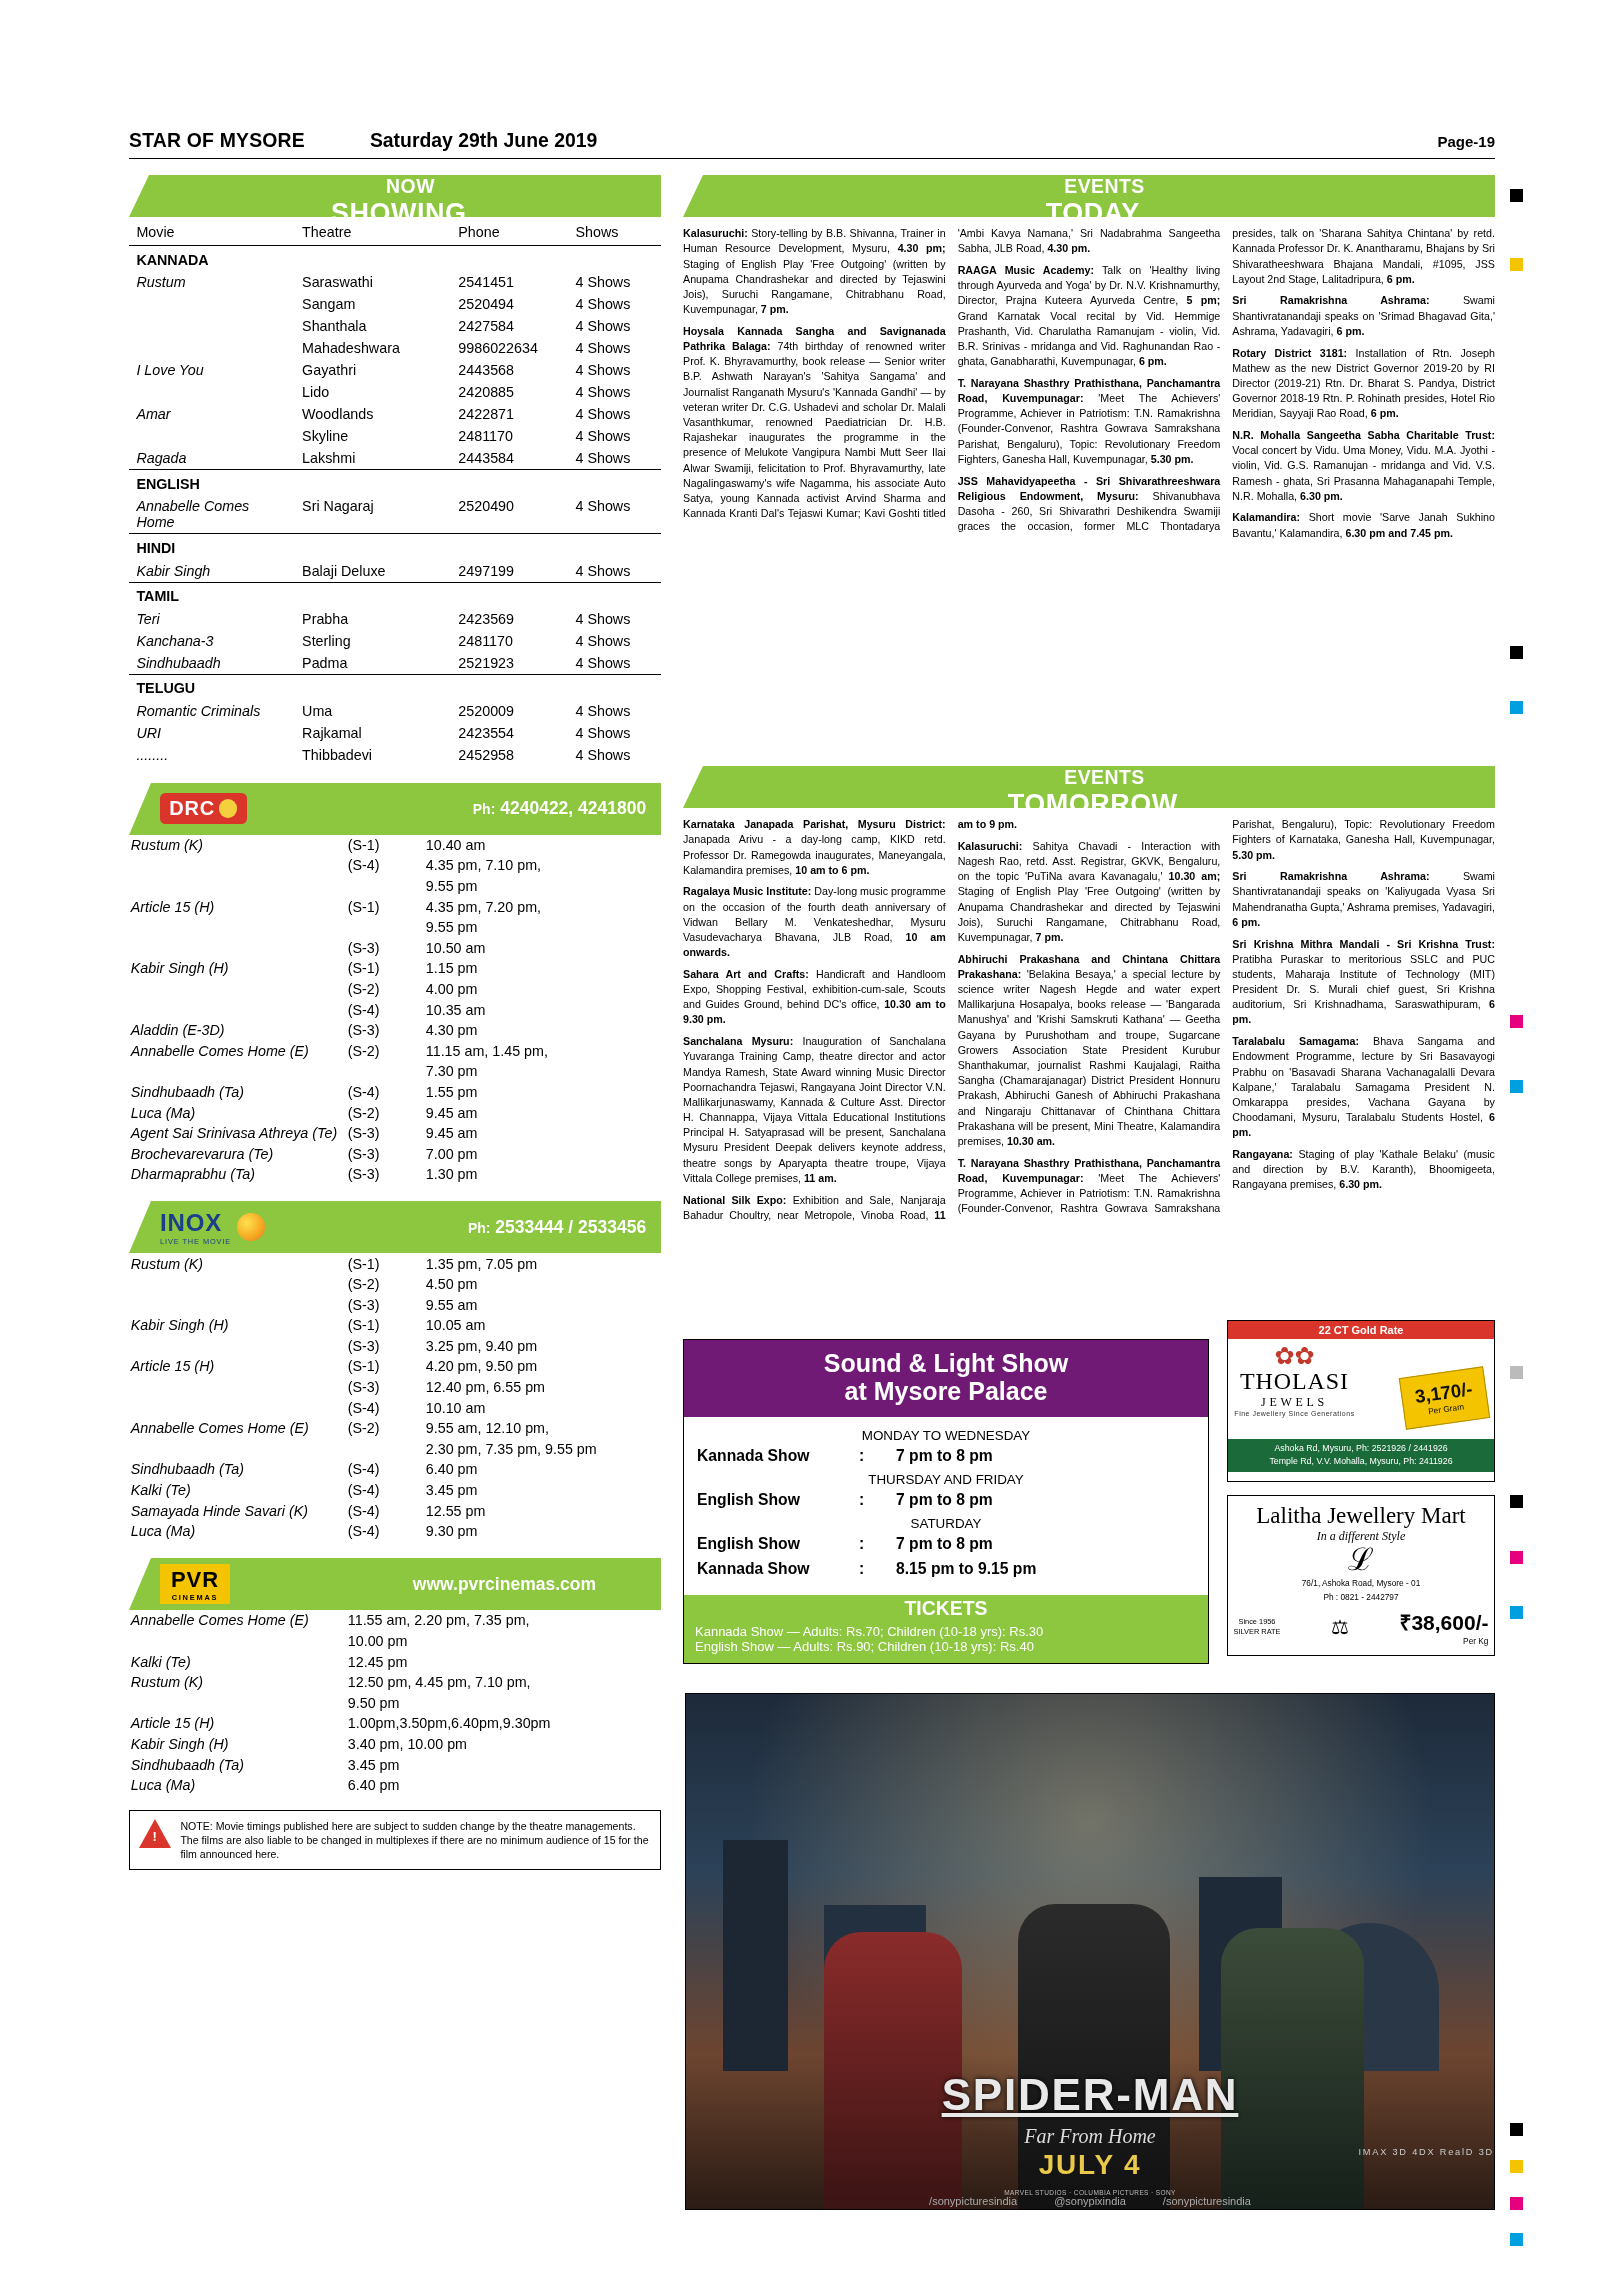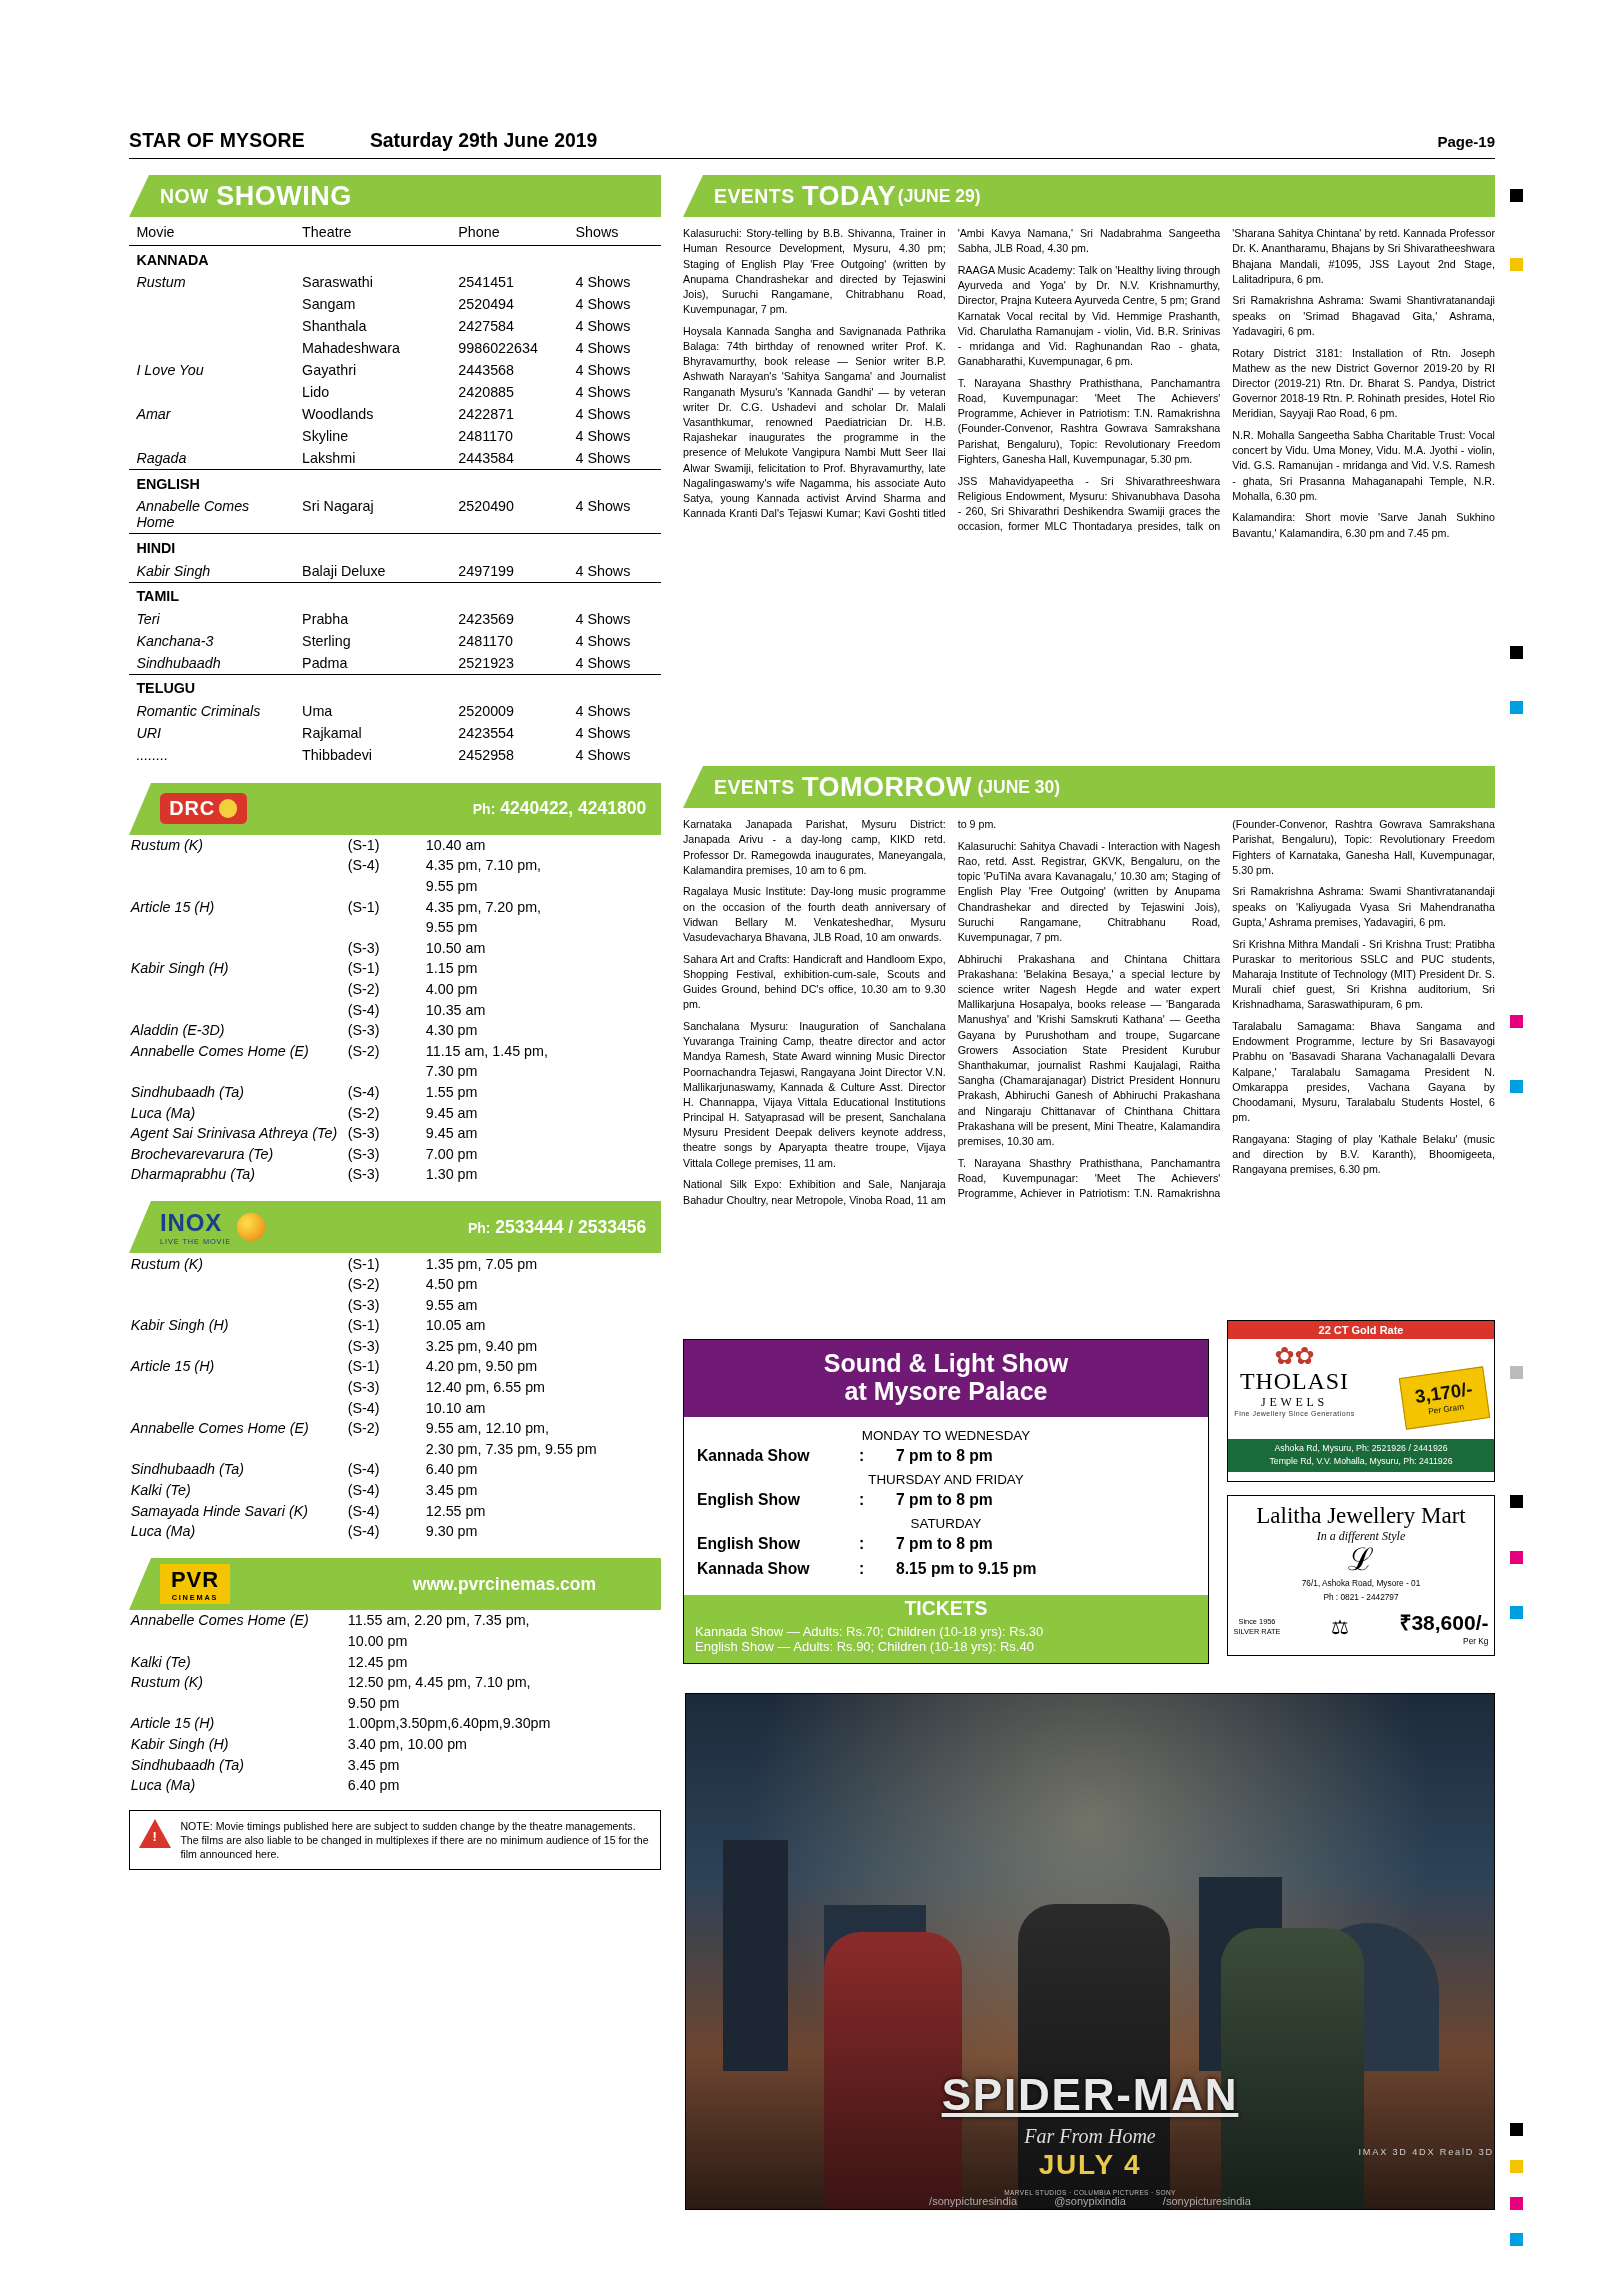--- a/index.html
+++ b/index.html
@@ -19,21 +19,21 @@
     border-bottom:1.8px solid #000; padding-bottom:5.5px;
     display:flex; align-items:baseline;
   }
   .masthead .mh-left { font-size:19.4px; font-weight:bold; letter-spacing:0.2px; }
   .masthead .mh-date { font-size:19.4px; font-weight:bold; margin-left:65px; }
   .masthead .mh-right { margin-left:auto; font-size:15px; font-weight:bold; }
 
   
   .banner {
     position:relative; height:42px; background:#8dc63f;
-    display:flex; align-items:center; overflow:hidden;
+    display:flex; align-items:center; overflow:hidden;flex-direction:column;
   }
   .banner:before {
     content:""; position:absolute; left:0; top:0;
     border-left:20px solid #ffffff; border-bottom:42px solid transparent;
   }
   .banner .b-txt { margin-left:31px; color:#fff; font-weight:bold; }
   .b-small { font-size:19.4px; letter-spacing:0.5px; }
   .b-big { font-size:27px; letter-spacing:0.5px; }
   .b-med { font-size:17.5px; }
 
@@ -119,21 +119,21 @@
     font-size:13px; font-weight:bold;
   }
 
   
   .events-body {
     margin-top:9.2px;
     font-size:10.7px; line-height:1.42; text-align:justify;
   }
   .three-col { column-count:3; column-gap:12px; }
   .events-body p { margin:0 0 6.5px 0; }
-  .events-body b { font-weight:normal; }
+  .events-body b { font-weight:bold; }
 
   
   .sls-box { border:0.9px solid #000; margin-top:18.5px; }
   .sls-title {
     background:#701a75; color:#fff; font-weight:bold; font-size:25px;
     text-align:center; padding:9.2px 3.7px 11px 3.7px; line-height:1.15;
   }
   .sls-body { padding:9.2px 13px 3.7px 13px; font-size:14px; }
   .sls-day { text-align:center; font-size:13.4px; margin:1.8px 0 3.7px 0; }
   .sls-row { display:flex; font-weight:bold; font-size:15.7px; margin:2.8px 0 7.4px 0; }

